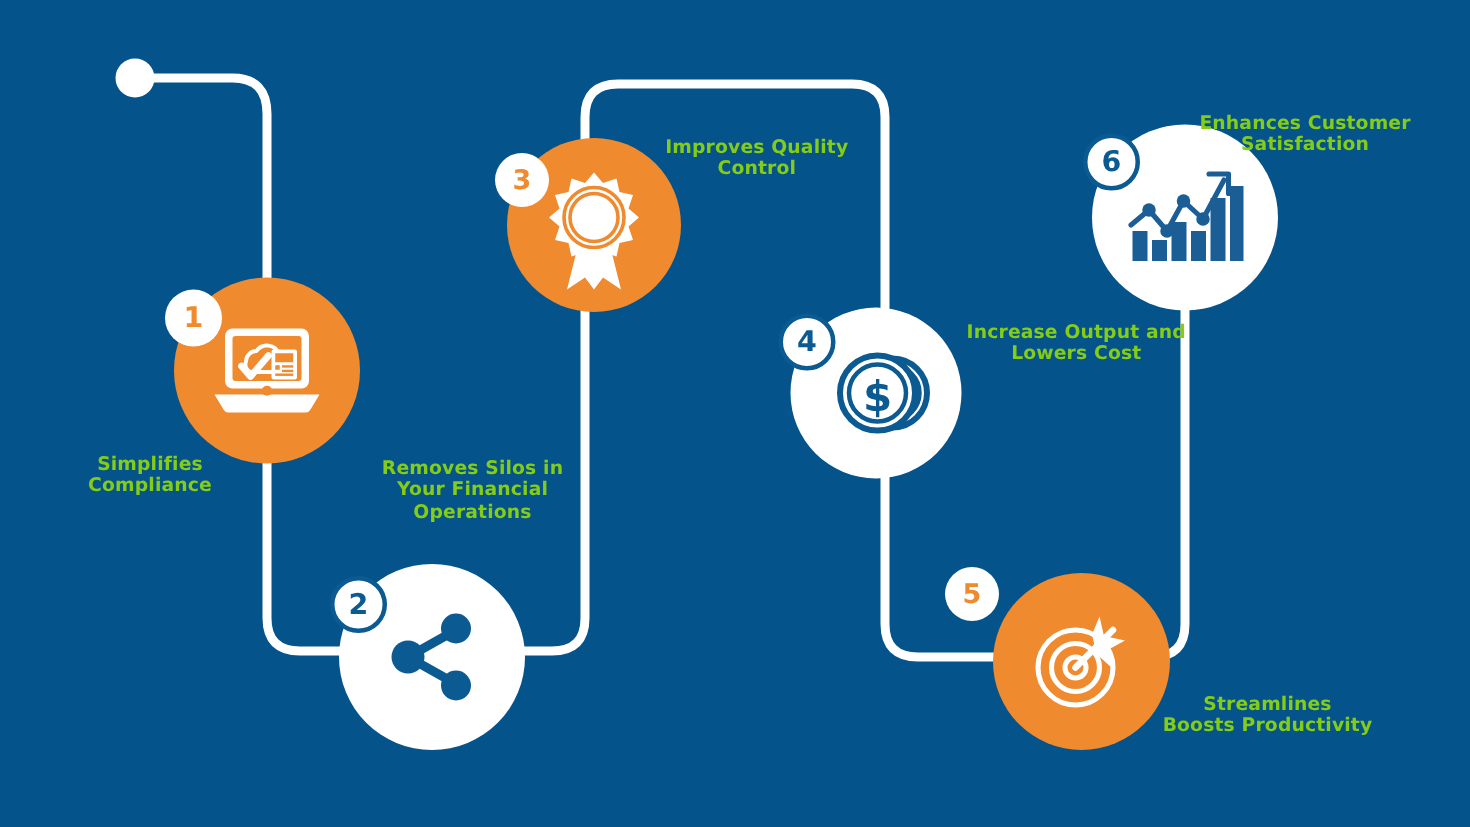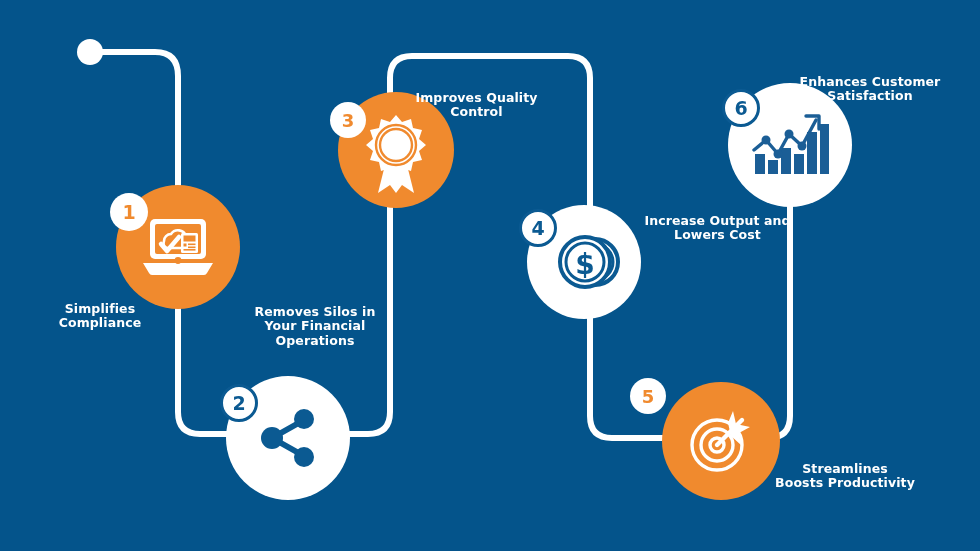--- a/index.html
+++ b/index.html
@@ -42,21 +42,21 @@
     align-items: center;
     justify-content: center;
     font-weight: bold;
     z-index: 5;
     box-sizing: border-box;
   }
   .badge.on-orange { color: #f08a2e; }
   .badge.on-white  { color: #0b5a92; border: 3px solid #0b5a92; }
   .label {
     position: absolute;
-    color: #ffffff;
+    color: #84cc16;
     font-weight: bold;
     font-size: 12.5px;
     line-height: 1.15;
     text-align: center;
     z-index: 4;
     letter-spacing: 0.1px;
   }
   .icon-wrap {
     display: block;
     line-height: 0;
@@ -147,21 +147,21 @@
           <circle cx="35" cy="32" r="20" fill="none" stroke="#f08a2e" stroke-width="2.4"></circle>
           <circle cx="35" cy="32" r="16" fill="none" stroke="#f08a2e" stroke-width="2.4"></circle>
           <circle cx="35" cy="32" r="13.5" fill="#ffffff"></circle>
         </svg>
       </span>
     </div>
     <div class="badge on-orange" style="left:-8px; top:10px; width:36px; height:36px; font-size:18px;">
       <span>3</span>
     </div>
   </div>
-  <div class="label" style="left:384px; top:91px; width:185px;">
+  <div class="label" style="left:412px; top:91px; width:185px;">
     <div>Improves Quality</div>
     <div>Control</div>
   </div>
 
   <div class="node" style="left:527px; top:205px; width:114px; height:114px;">
     <div class="node-circle white" style="left:0; top:0; width:114px; height:114px;">
       <span class="icon-wrap">
         <svg width="78" height="66" viewBox="0 0 78 66">
           <circle cx="50" cy="33" r="23" fill="none" stroke="#0b5a92" stroke-width="4"></circle>
           <circle cx="50" cy="33" r="18" fill="none" stroke="#0b5a92" stroke-width="3"></circle>

